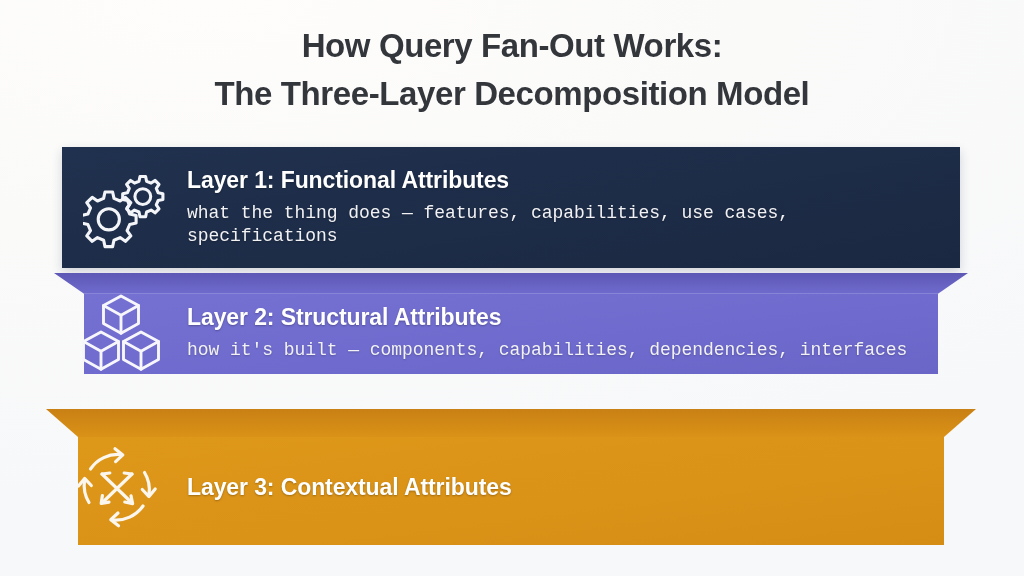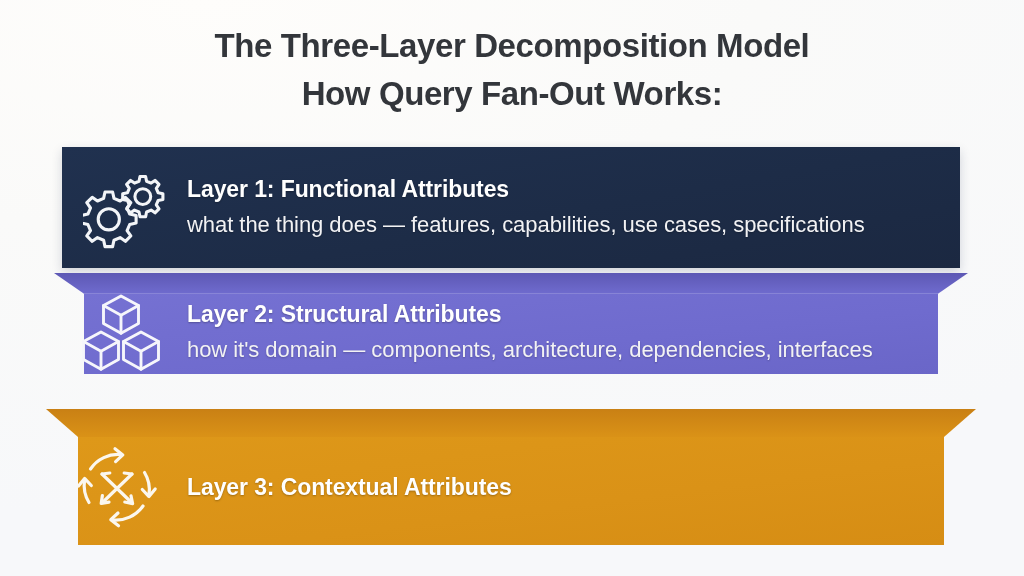--- a/index.html
+++ b/index.html
@@ -90,26 +90,27 @@
     color: #ffffff;
     font-size: 23px;
     font-weight: bold;
     line-height: 1.25;
     letter-spacing: -0.1px;
     text-shadow: 0 1px 2px rgba(0,0,0,0.28);
   }
 
   .layer-sub {
     color: #f2f2f4;
-    font-size: 22px;
+    font-size: 18px;
     font-weight: normal;
     line-height: 1.3;
     margin-top: 7px;
     letter-spacing: -0.05px;
     text-shadow: 0 1px 2px rgba(0,0,0,0.22);
+    font-family: Liberation Mono, monospace;
   }
 
   
   #layer-1 {
     left: 62px;
     top: 147px;
     width: 898px;
     height: 121px;
     align-items: flex-end;
   }
@@ -151,22 +152,22 @@
   .icon-svg { display: block; }
 </style>
 </head>
 <body>
 
 <div class="bg-tint"></div>
 
 <div class="stage">
 
   <div class="title-block">
+    <div class="title-line">How Query Fan-Out Works:</div>
     <div class="title-line">The Three-Layer Decomposition Model</div>
-    <div class="title-line">How Query Fan-Out Works:</div>
   </div>
 
   <div class="layer" id="layer-1">
     <div class="layer-body"></div>
 
     <div class="layer-content">
       <div class="icon-wrap">
         <svg class="icon-svg" width="84" height="82" viewBox="0 0 84 82" aria-hidden="true">
           <g fill="none" stroke="#f3f5f8" stroke-width="3.1" stroke-linejoin="round" stroke-linecap="round">
 
@@ -230,21 +231,21 @@
 
             <path d="M60 38 L77.5 47.6 L77.5 65.6 L60 75.2 L42.5 65.6 L42.5 47.6 Z"></path>
             <path d="M42.5 47.6 L60 57.2 L77.5 47.6"></path>
             <path d="M60 57.2 L60 75.2"></path>
           </g>
         </svg>
       </div>
 
       <div class="text-wrap">
         <div class="layer-title">Layer 2: Structural Attributes</div>
-        <div class="layer-sub">how it's domain — components, architecture, dependencies, interfaces</div>
+        <div class="layer-sub">how it's built — components, capabilities, dependencies, interfaces</div>
       </div>
     </div>
   </div>
 
   <div class="layer" id="layer-3">
     <svg class="shape-svg" viewBox="0 0 930 136" preserveAspectRatio="none">
       <defs>
         <linearGradient id="orangeTop" x1="0" y1="0" x2="0" y2="1">
           <stop offset="0%" stop-color="#c98014"></stop>
           <stop offset="100%" stop-color="#da9217"></stop>

